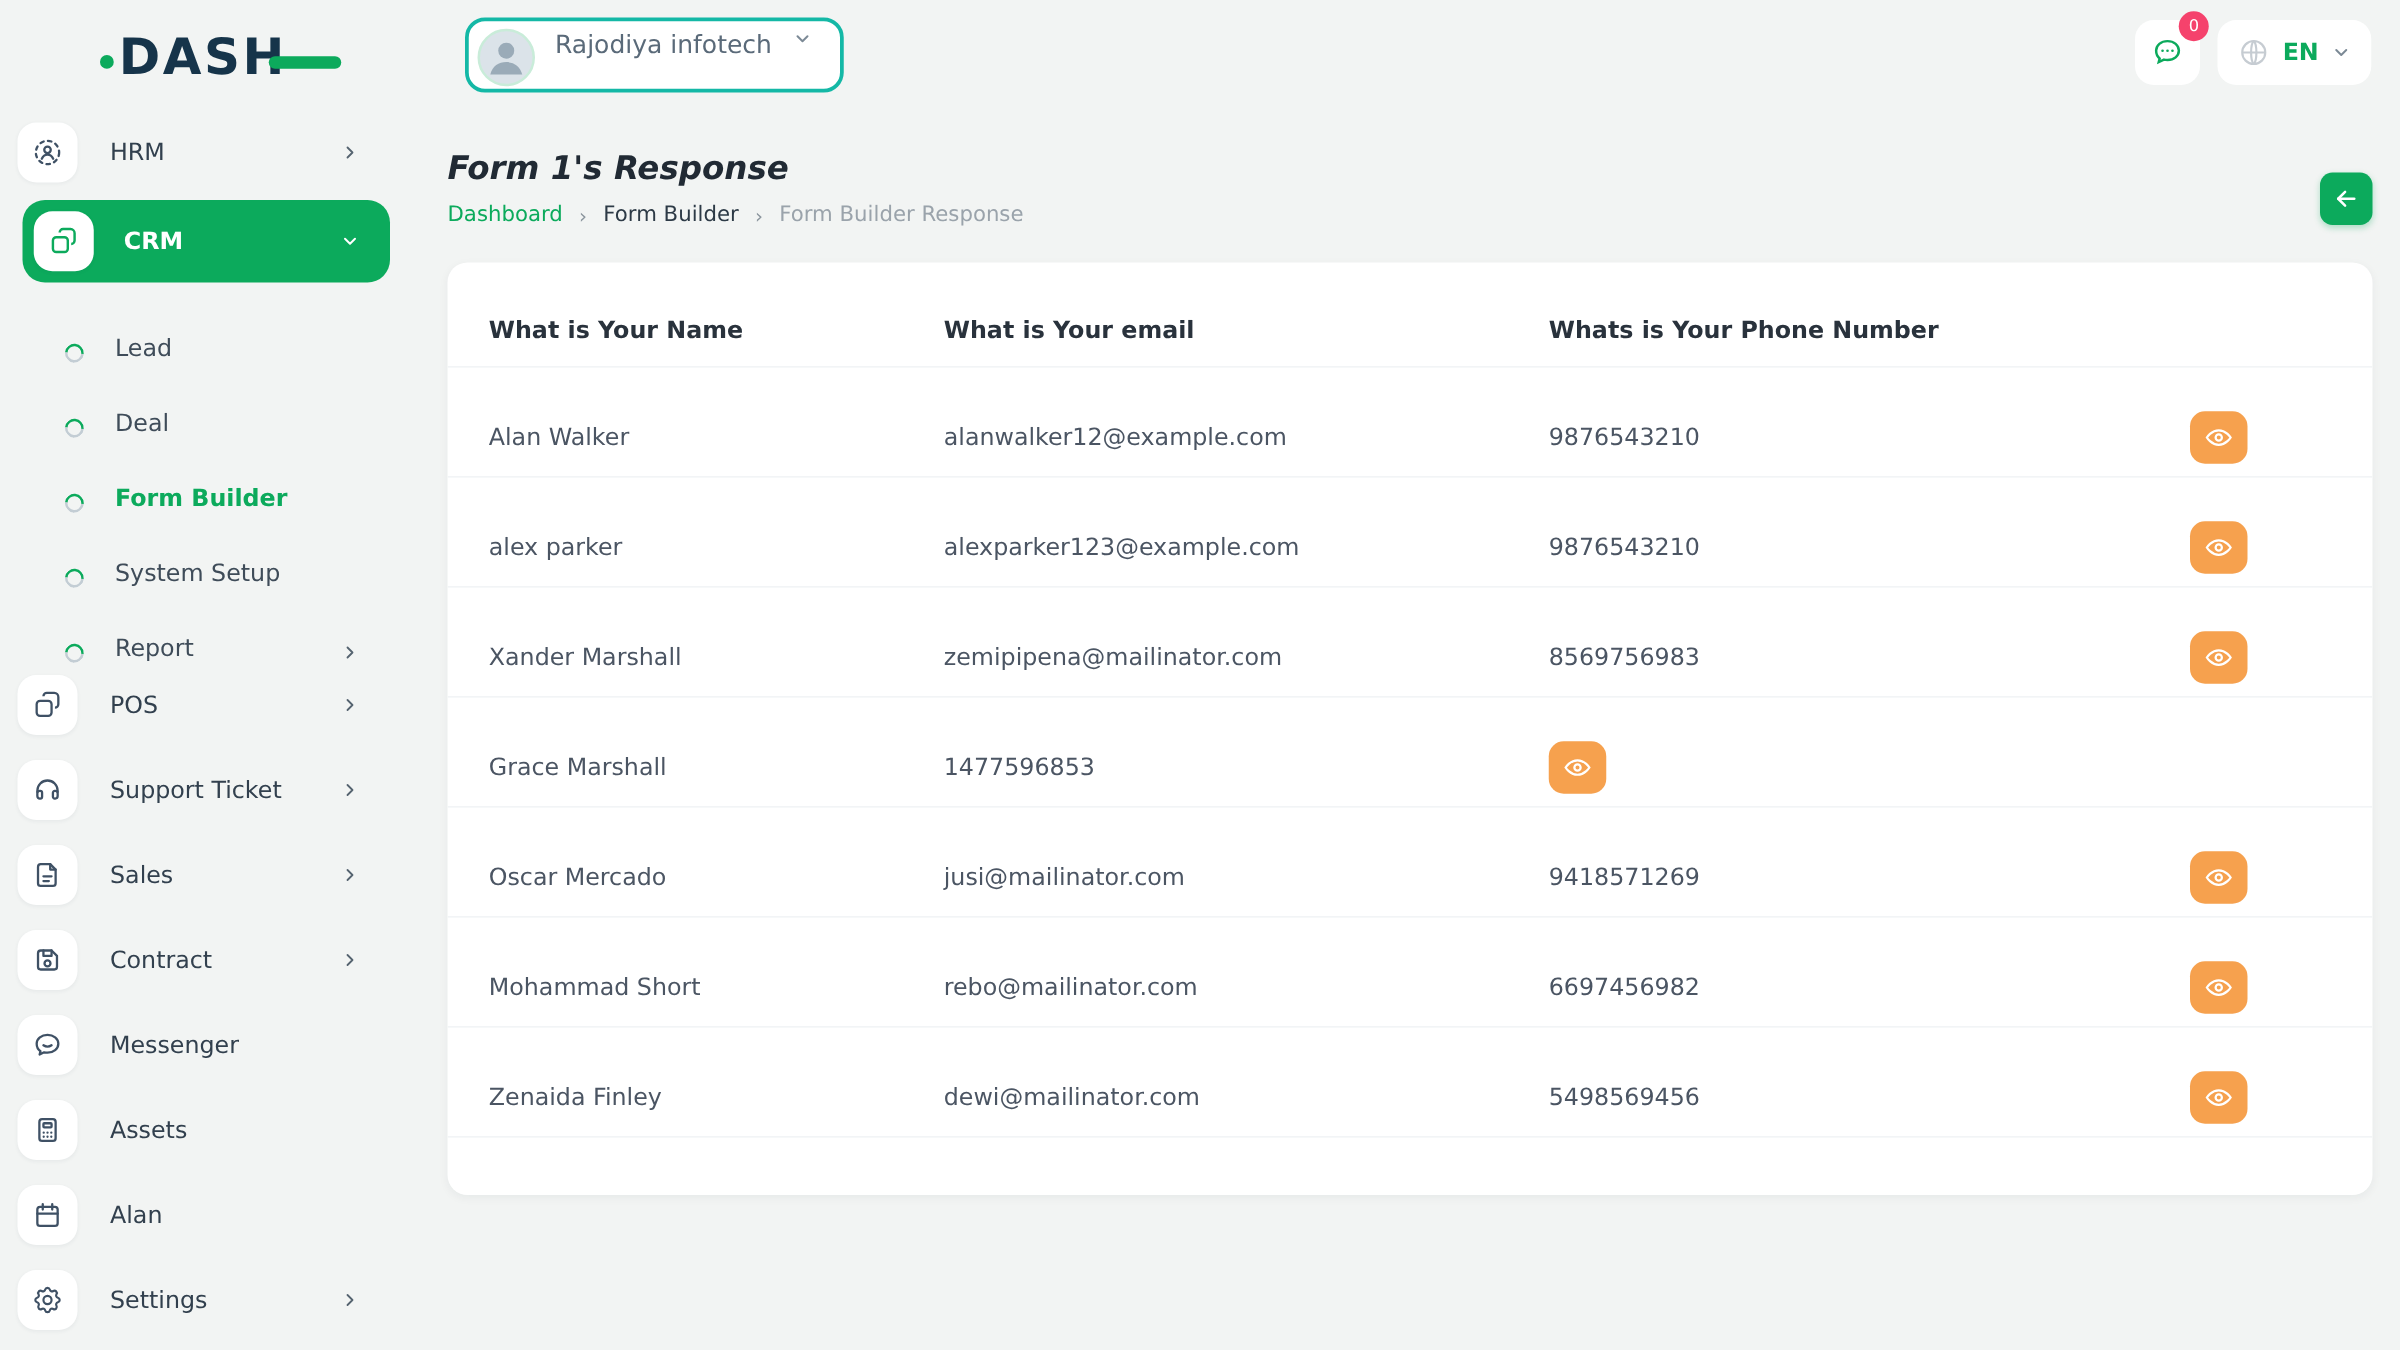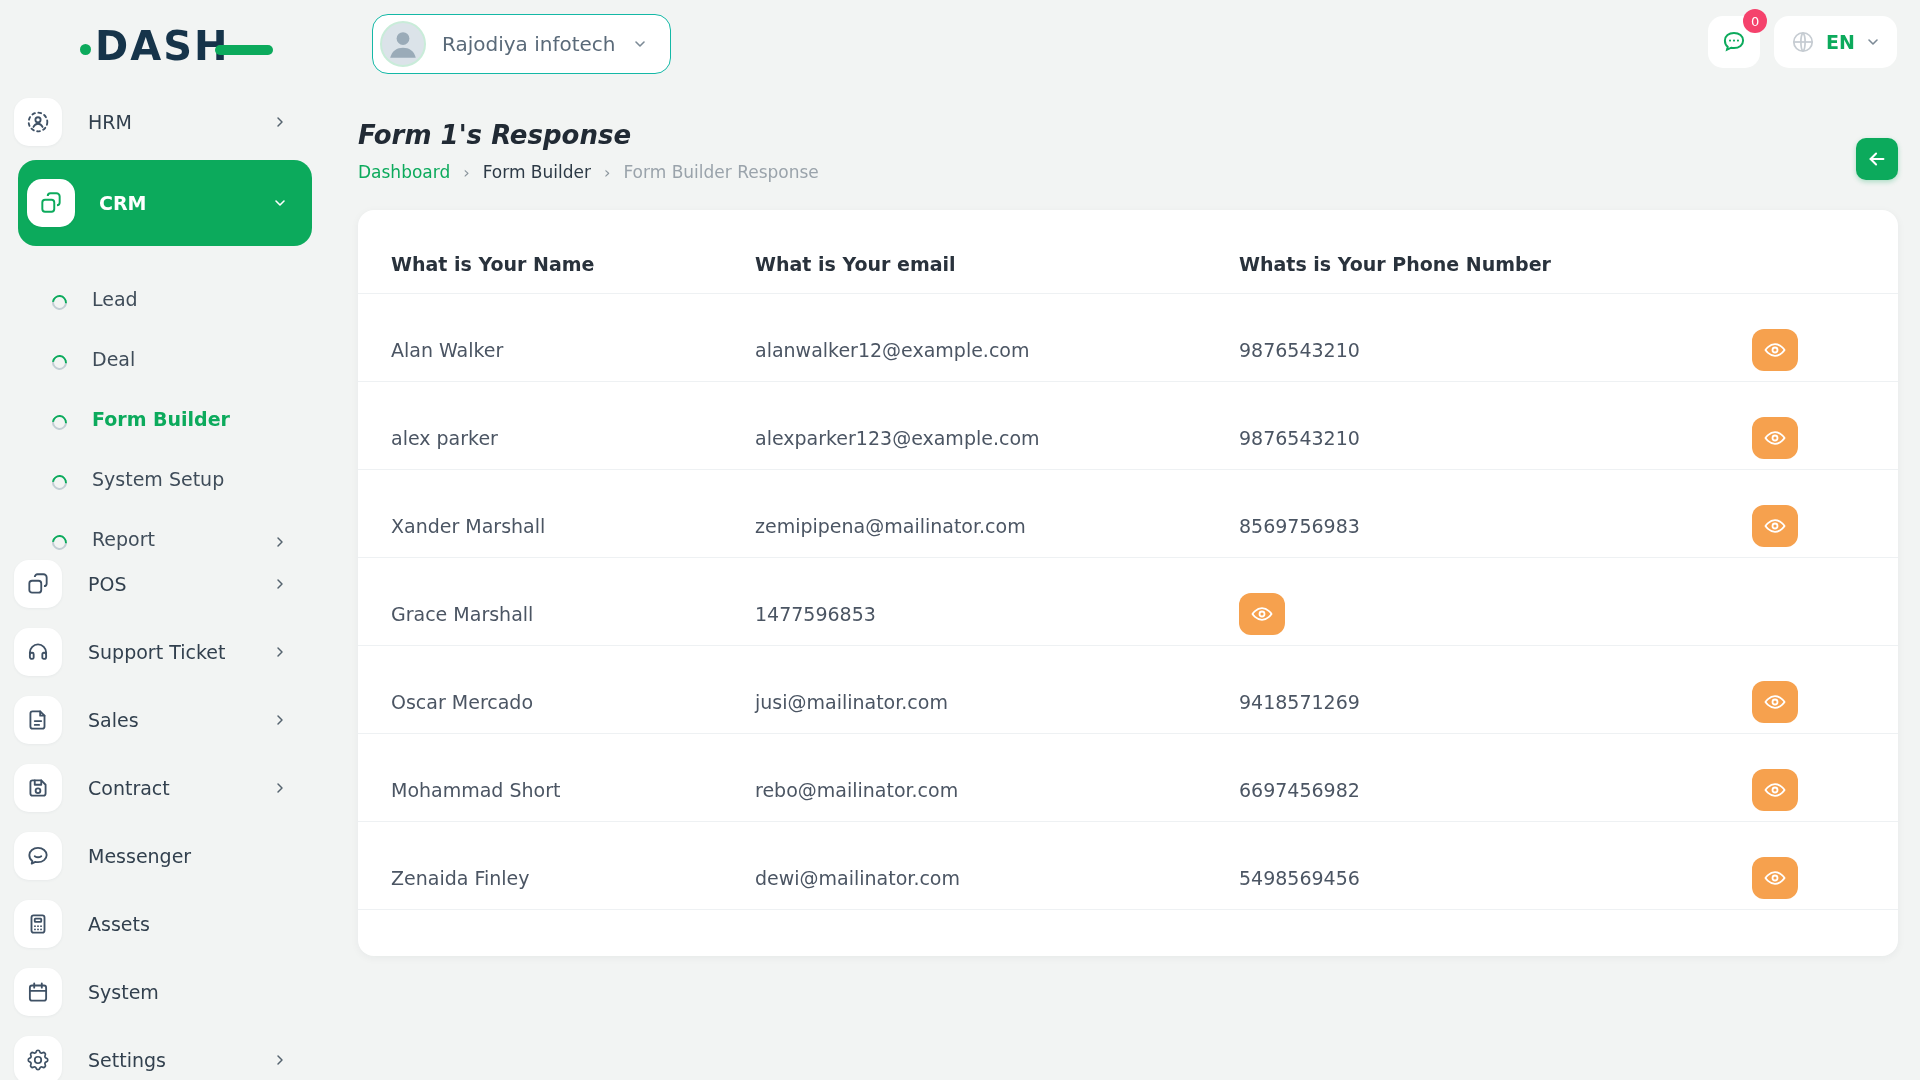--- a/index.html
+++ b/index.html
@@ -14,22 +14,22 @@
   
   .header { position:absolute; top:0; left:0; right:0; height:90px; }
 
   .logo { position:absolute; left:80px; top:26px; display:flex; align-items:center; }
   .logo-dot { width:11px; height:11px; border-radius:50%; background:#0caa5c; margin-right:4px; margin-top:6px; }
   .logo-text { font-size:40px; font-weight:800; letter-spacing:2px; color:#16344a; line-height:1; }
   .logo-dash { width:58px; height:10px; border-radius:6px; background:#0caa5c; margin-left:-14px; margin-top:8px; }
 
   .user-pill {
     position:absolute; left:372px; top:14px; height:60px;
-    background:#fff; border:1px solid #14b8a6; border-radius:16px;
-    display:flex; align-items:center; gap:16px; padding:6px 22px 6px 7px;
+    background:#fff; border:3px solid #14b8a6; border-radius:16px;
+    display:flex; gap:16px; padding:6px 22px 6px 7px;
     cursor:pointer;
   }
   .avatar { width:46px; height:46px; border-radius:50%; background:#dbe3e9; border:2px solid #c9ecd9; display:flex; align-items:center; justify-content:center; overflow:hidden; }
   .user-name { font-size:20px; color:#5a6a79; }
   .chev { width:16px; height:16px; }
 
   .header-right { position:absolute; right:23px; top:16px; display:flex; gap:14px; align-items:center; }
   .icon-btn {
     position:relative; width:52px; height:52px; background:#fff; border-radius:15px;
     display:flex; align-items:center; justify-content:center; cursor:pointer;
@@ -50,21 +50,21 @@
   .side-item { display:flex; align-items:center; height:68px; padding-left:14px; gap:26px; cursor:pointer; }
   .icon-sq {
     width:48px; height:48px; background:#fff; border-radius:15px;
     display:flex; align-items:center; justify-content:center;
     box-shadow:0 1px 3px rgba(30,50,70,.05);
   }
   .side-label { font-size:19px; color:#32404e; }
   .side-chev { margin-left:auto; margin-right:42px; width:16px; height:16px; }
 
   .side-item.active {
-    margin:4px 18px; height:86px; padding-left:9px; gap:24px;
+    margin:4px 18px; height:66px; padding-left:9px; gap:24px;
     background:#0caa5c; border-radius:18px;
   }
   .side-item.active .side-label { color:#fff; font-weight:bold; }
   .side-item.active .side-chev { margin-right:24px; }
 
   .sub-item { display:flex; align-items:flex-end; height:60px; padding-left:52px; gap:25px; cursor:pointer; }
   .sub-bullet {
     width:15px; height:15px; border-radius:50%;
     border:2px solid #c3cdd4; border-top-color:#0caa5c; border-right-color:#0caa5c;
     transform:rotate(-40deg); flex:0 0 auto;
@@ -290,21 +290,21 @@
     <span class="side-label">Assets</span>
   </div>
 
   <div class="side-item">
     <span class="icon-sq">
       <svg width="26" height="26" viewBox="0 0 24 24" fill="none" stroke="#3f5165" stroke-width="1.7" stroke-linecap="round" stroke-linejoin="round">
         <rect x="4.5" y="6" width="15" height="14" rx="2"></rect>
         <path d="M8.5 4v4M15.5 4v4M4.5 11h15"></path>
       </svg>
     </span>
-    <span class="side-label">System</span>
+    <span class="side-label">Alan</span>
   </div>
 
   <div class="side-item">
     <span class="icon-sq">
       <svg width="26" height="26" viewBox="0 0 24 24" fill="none" stroke="#3f5165" stroke-width="1.6" stroke-linecap="round" stroke-linejoin="round">
         <path d="M10.325 4.317c.426-1.756 2.924-1.756 3.35 0a1.724 1.724 0 0 0 2.573 1.066c1.543-.94 3.31.826 2.37 2.37a1.724 1.724 0 0 0 1.065 2.572c1.756.426 1.756 2.924 0 3.35a1.724 1.724 0 0 0-1.066 2.573c.94 1.543-.826 3.31-2.37 2.37a1.724 1.724 0 0 0-2.572 1.065c-.426 1.756-2.924 1.756-3.35 0a1.724 1.724 0 0 0-2.573-1.066c-1.543.94-3.31-.826-2.37-2.37a1.724 1.724 0 0 0-1.065-2.572c-1.756-.426-1.756-2.924 0-3.35a1.724 1.724 0 0 0 1.066-2.573c-.94-1.543.826-3.31 2.37-2.37c1 .608 2.296.07 2.572-1.065z"></path>
         <circle cx="12" cy="12" r="3"></circle>
       </svg>
     </span>
     <span class="side-label">Settings</span>

